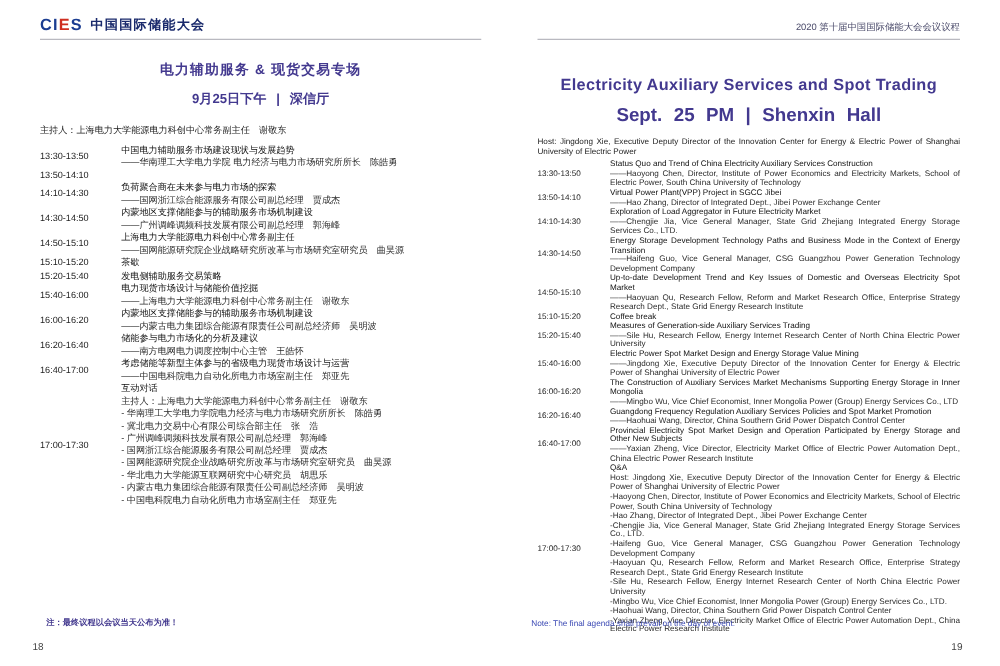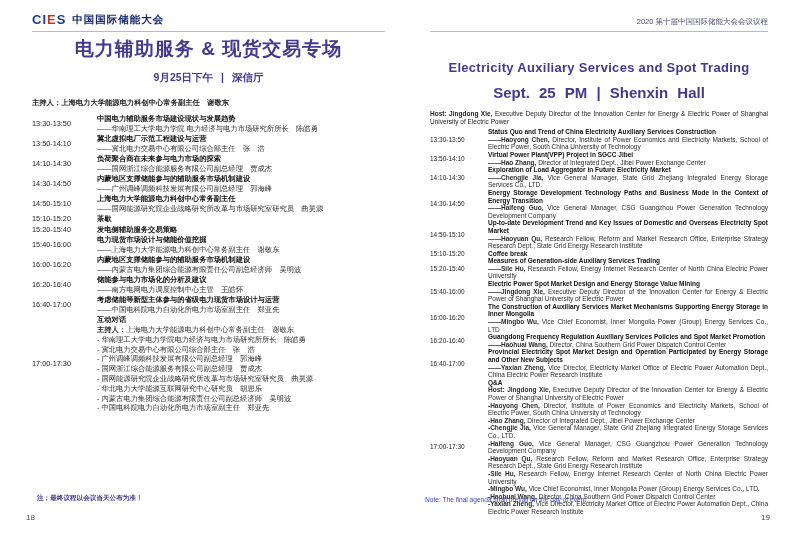--- a/index.html
+++ b/index.html
@@ -16,36 +16,36 @@
   .page-l{padding:10px 15px 0 32px}
   .page-r{padding:10px 32px 0 30px}
   .hdr{display:flex;align-items:flex-end;border-bottom:1px solid var(--rule);padding-bottom:4px;min-height:22px}
   .page-r .hdr{justify-content:flex-end}
   .logo{display:flex;align-items:center;gap:6px}
   .logo-mark{font-weight:bold;font-size:13px;letter-spacing:1px}
   .logo-mark .lb{color:var(--logo-blue)}
   .logo-mark .lr{color:var(--logo-red)}
   .logo-cn{font-weight:bold;font-size:10.5px;color:#1a2a6c;letter-spacing:1px}
   .edition{font-size:7.5px;color:#4a4a6a}
-  .sess-title{font-weight:bold;color:var(--accent);text-align:center;margin-top:4px;letter-spacing:1px;font-size:19px}
+  .sess-title{font-weight:bold;color:var(--accent);text-align:center;margin-top:16px;letter-spacing:1px;font-size:11px}
   .sess-sub{font-weight:bold;color:var(--accent);text-align:center;margin-top:9px;font-size:10.5px;word-spacing:5px}
   .page-r .sess-title{font-size:13px;margin-top:28px;letter-spacing:0.3px}
   .page-r .sess-sub{font-size:15px}
   .host-l{font-size:7.3px;font-weight:bold;margin-top:13px;margin-bottom:6px;line-height:9.8px}
   .host-r{font-size:6.5px;line-height:7.6px;margin-top:9px;margin-bottom:3px;text-align:justify}
-  .b{font-weight:bold}
+  .b{font-weight:normal}
   .items-l{font-size:7.3px;line-height:9.8px}
   .items-r{font-size:6.5px;line-height:7.6px}
   .row{display:flex;align-items:center}
   .items-l .row{margin-bottom:0.5px}
   .time{flex:0 0 65px;white-space:nowrap}
   .items-r .time{flex:0 0 58px}
   .cell{flex:1;min-width:0}
   .items-r .cell{text-align:justify}
-  .ttl{font-weight:bold;color:#111}
+  .ttl{font-weight:normal;color:#111}
   .ln{color:#2b2b2b}
   .note{position:absolute;font-size:6.6px;color:var(--accent);bottom:30px}
   .page-l .note{left:37px;font-weight:bold}
   .page-r .note{left:25px;color:#3b49b4}
   .pgnum{position:absolute;bottom:11px;font-size:8px;color:#444}
   .page-l .pgnum{left:26px}
   .page-r .pgnum{right:30px}
 </style>
 </head>
 <body>
@@ -73,27 +73,20 @@
             <div class="ttl">中国电力辅助服务市场建设现状与发展趋势</div>
             <div>
 
                 <div class="ln"><span class="b"></span><span>——华南理工大学电力学院 电力经济与电力市场研究所所长　陈皓勇</span></div>
               </div>
           </div>
         </div>
 
         <div class="row">
           <div class="time">13:50-14:10</div>
-          <div class="cell">
-            <div class="ttl">冀北虚拟电厂示范工程建设与运营</div>
-            <div>
-
-                <div class="ln"><span class="b"></span><span>——冀北电力交易中心有限公司综合部主任　张　浩</span></div>
-              </div>
-          </div>
         </div>
 
         <div class="row">
           <div class="time">14:10-14:30</div>
           <div class="cell">
             <div class="ttl">负荷聚合商在未来参与电力市场的探索</div>
             <div>
 
                 <div class="ln"><span class="b"></span><span>——国网浙江综合能源服务有限公司副总经理　贾成杰</span></div>
               </div>

